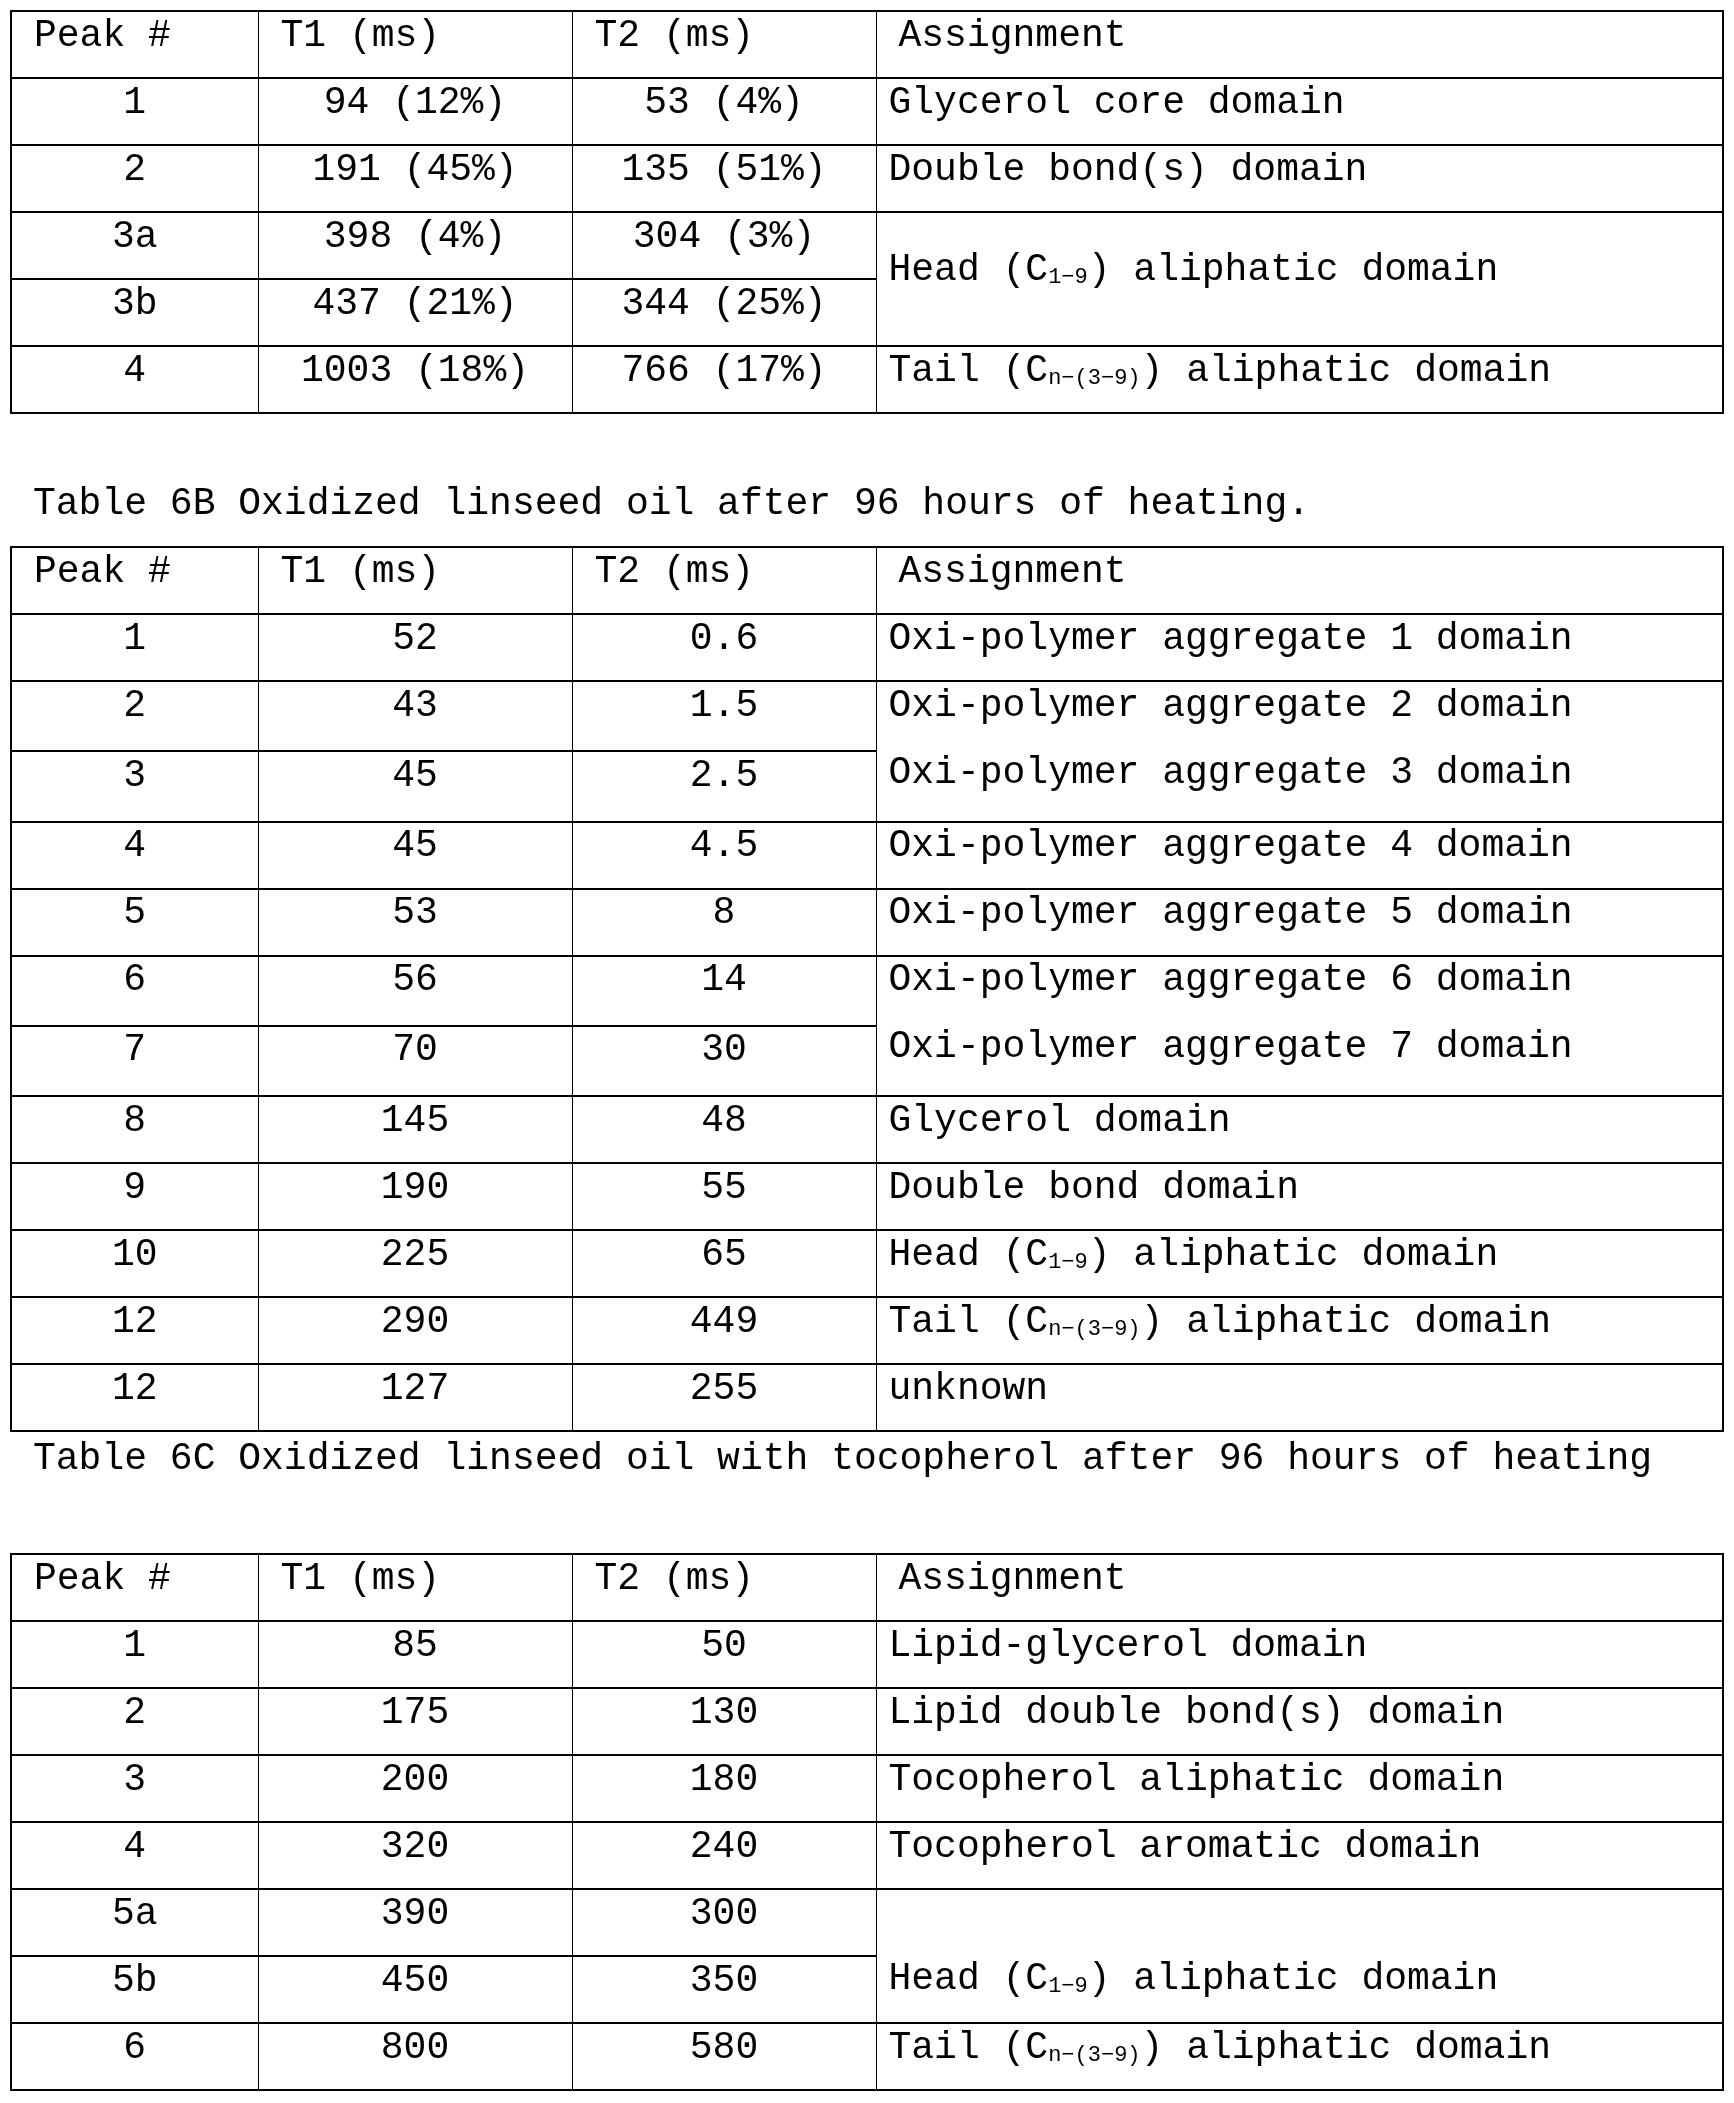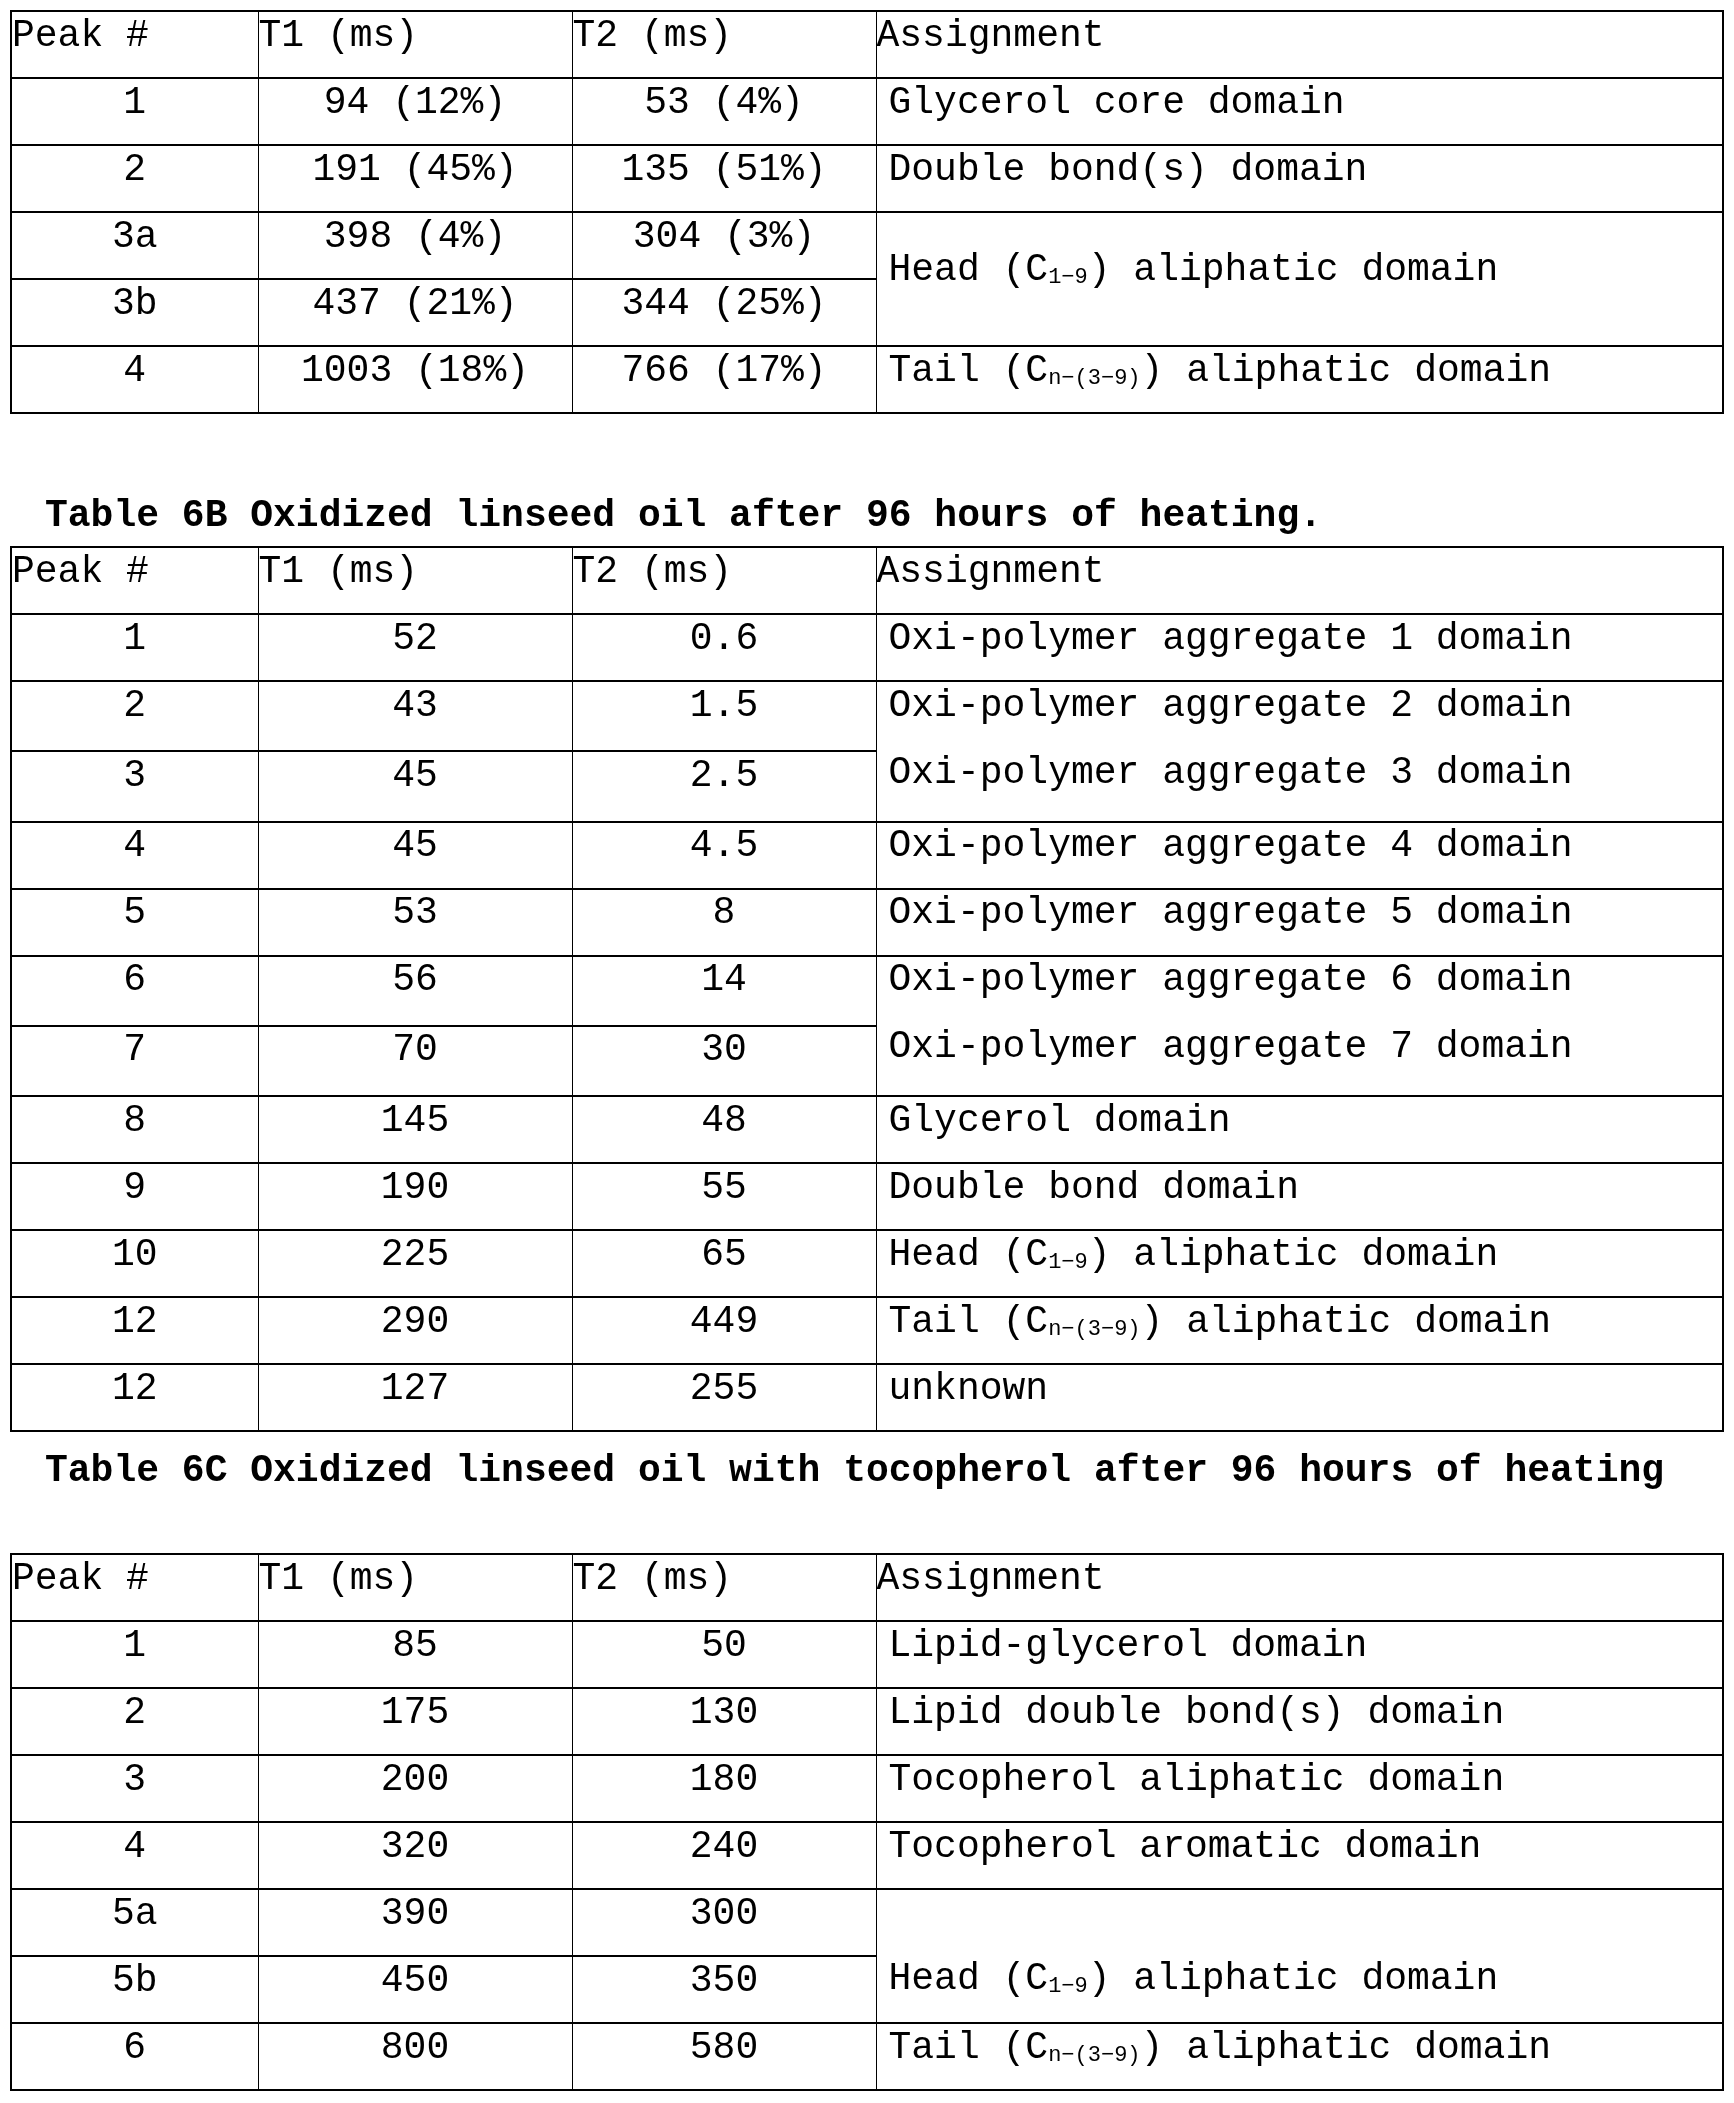--- a/index.html
+++ b/index.html
@@ -3,37 +3,37 @@
 <meta charset="utf-8">
 <style>
   html, body { margin: 0; padding: 0; }
   body {
     width: 1734px; height: 2103px; position: relative; overflow: hidden;
     background: #ffffff; color: #000000;
     font-family: "Liberation Mono", "DejaVu Sans Mono", monospace;
     font-size: 38px;
   }
   .caption {
-    position: absolute; left: 33px; margin: 12px;
-    font-weight: bold; font-size: 38px; line-height: 38px; white-space: nowrap;
+    position: absolute; left: 33px; margin: 0;
+    font-weight: normal; font-size: 38px; line-height: 38px; white-space: nowrap;
   }
   .tbl {
     position: absolute; left: 10px; width: 1712px;
     border-collapse: collapse; table-layout: fixed;
     border: 2.8px solid #000;
   }
   .tbl tr { height: 67px; }
   .tbl td {
     box-sizing: border-box;
     border-left: 1.8px solid #000; border-right: 1.8px solid #000;
     border-top: 2.8px solid #000; border-bottom: 2.8px solid #000;
     padding: 4.6px 0 0 0; vertical-align: top;
     line-height: 38px; white-space: nowrap; overflow: hidden;
   }
-  .tbl td.hd { text-align: left; }
+  .tbl td.hd { text-align: left; padding-left: 22px; }
   .tbl td.num { text-align: center; }
   .tbl td.asg { text-align: left; padding-left: 12px; }
   .tbl td.merge-mid { padding-top: 38px; }
   .tbl td.merge-low { padding-top: 70px; }
   .tbl td.two-line { padding-top: 4.6px; }
   .two-line .ln { height: 67px; }
   .sub { font-size: 22px; vertical-align: -0.12em; }
   #t1 { top: 10px; }
   #cap6b { top: 485px; }
   #t6b { top: 546px; }

